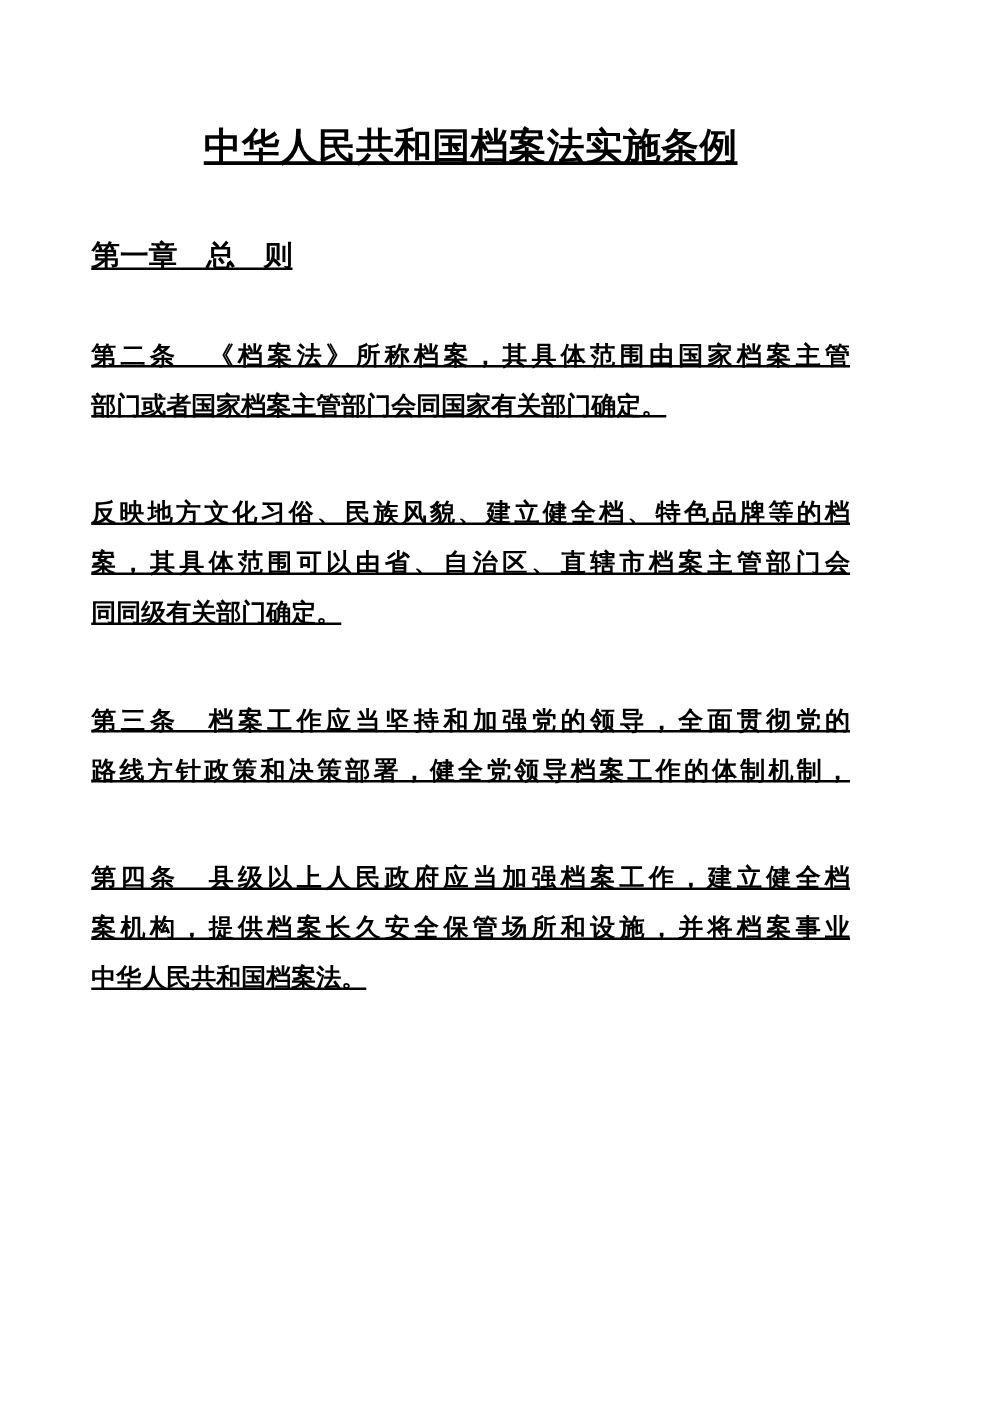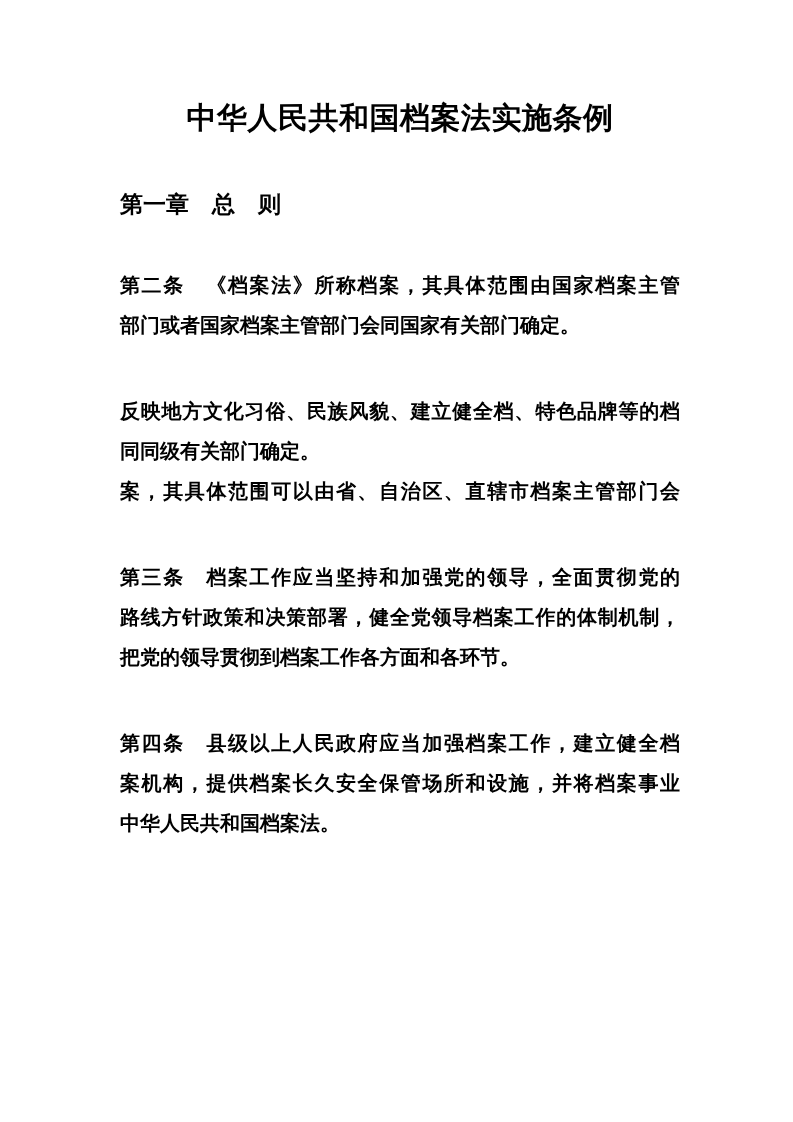--- a/index.html
+++ b/index.html
@@ -3,25 +3,26 @@
 <meta charset="utf-8">
 <style>
   html, body { margin: 0; padding: 0; background: #888; }
   .page {
     position: relative;
     width: 793px;
     height: 1122px;
     margin: 0 auto;
     background: #ffffff;
     box-sizing: border-box;
-    padding: 99px 113px 0 120px;
+    padding: 99px 113px 0 73px;
     overflow: hidden;
     font-family: "Liberation Sans", sans-serif;
     font-weight: bold;
     color: #000000;
+    text-decoration: underline;
   }
   .doc-title {
     margin: 0;
     font-size: 30px;
     line-height: 38px;
     text-align: center;
     font-weight: bold;
     letter-spacing: 0.5px;
     white-space: nowrap;
   }
@@ -57,27 +58,26 @@
   <h2 class="chapter-heading">第一章　总　则</h2>
   <div class="article-body">
       <div class="para">
       </div>
       <div class="para">
         <div class="line fill">第二条　《档案法》所称档案，其具体范围由国家档案主管</div>
         <div class="line">部门或者国家档案主管部门会同国家有关部门确定。</div>
       </div>
       <div class="para">
         <div class="line fill">反映地方文化习俗、民族风貌、建立健全档、特色品牌等的档</div>
+        <div class="line fill">案，其具体范围可以由省、自治区、直辖市档案主管部门会</div>
         <div class="line">同同级有关部门确定。</div>
-        <div class="line fill">案，其具体范围可以由省、自治区、直辖市档案主管部门会</div>
       </div>
       <div class="para">
         <div class="line fill">第三条　档案工作应当坚持和加强党的领导，全面贯彻党的</div>
         <div class="line fill">路线方针政策和决策部署，健全党领导档案工作的体制机制，</div>
-        <div class="line">把党的领导贯彻到档案工作各方面和各环节。</div>
       </div>
       <div class="para">
         <div class="line fill">第四条　县级以上人民政府应当加强档案工作，建立健全档</div>
         <div class="line fill">案机构，提供档案长久安全保管场所和设施，并将档案事业</div>
         <div class="line">中华人民共和国档案法。</div>
       </div>
     </div>
 </div>
 
 </body></html>

